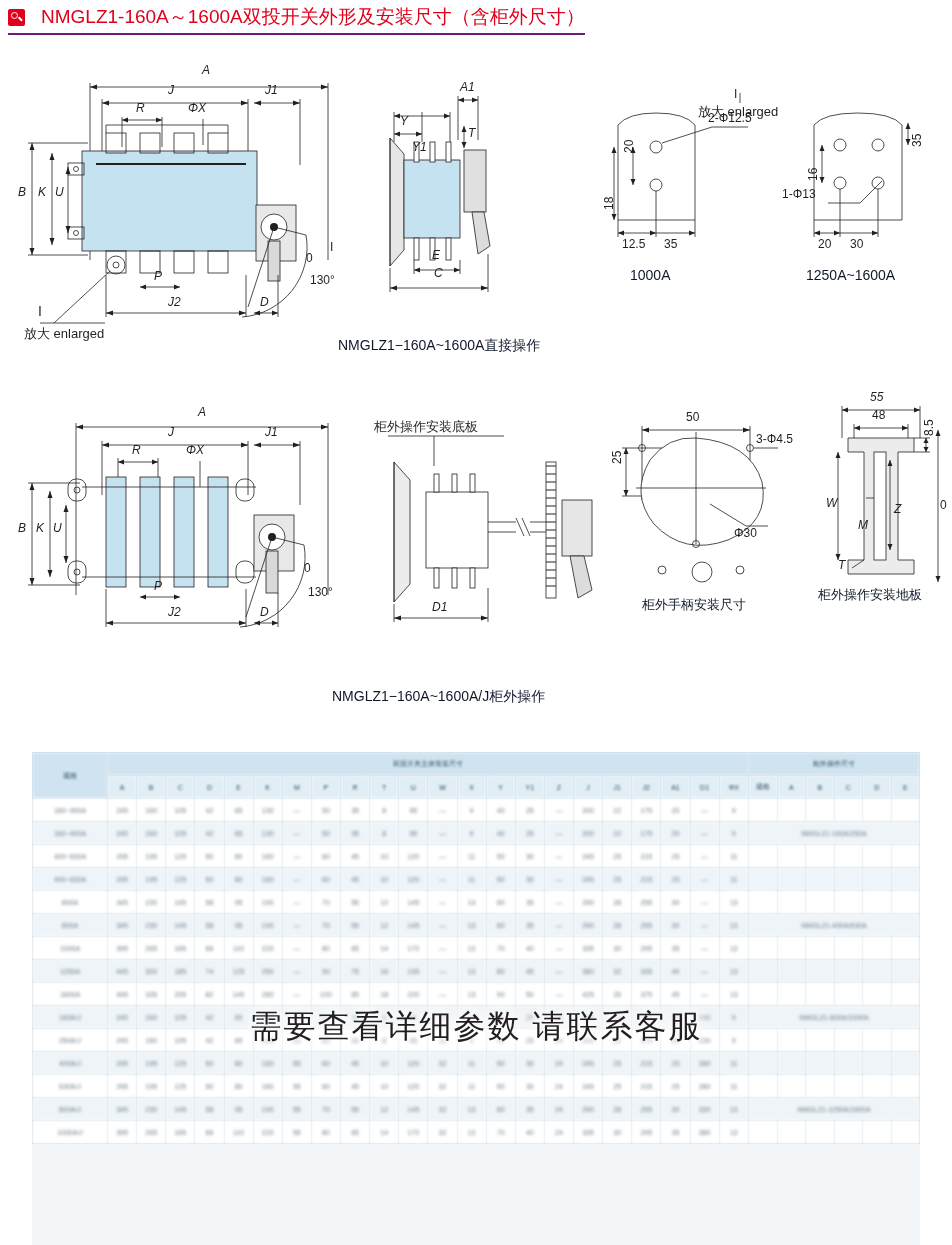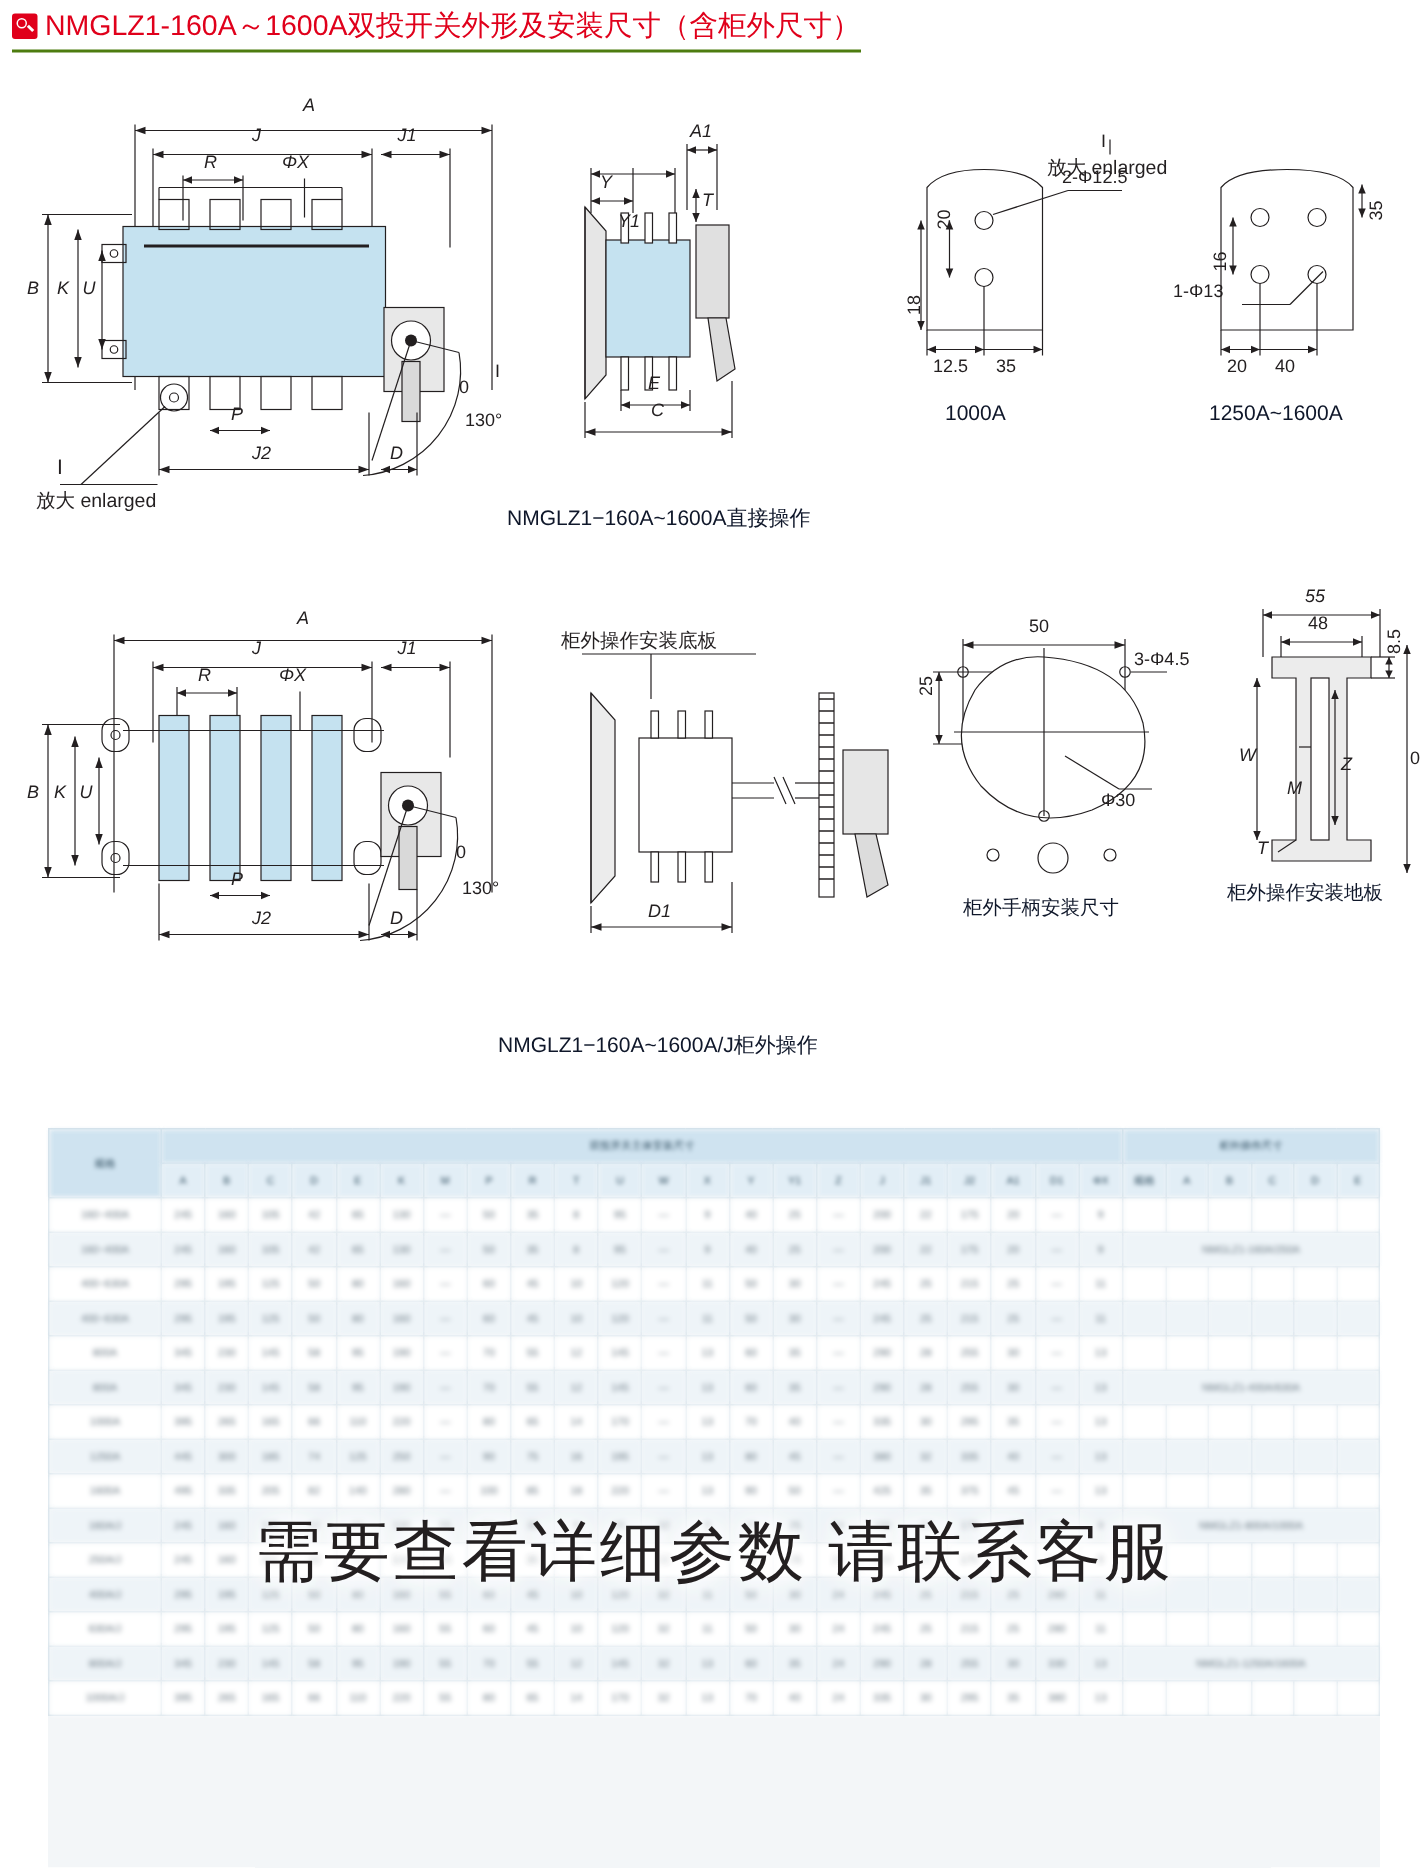--- a/index.html
+++ b/index.html
@@ -12,22 +12,22 @@
     overflow:hidden;
   }
   .page{position:relative;width:952px;height:1245px;}
 
   
   .header{
     position:absolute;left:0;top:4px;width:952px;height:34px;
   }
   .hdr-inner{
     position:absolute;left:8px;top:0;
-    display:flex;align-items:center;gap:5px;
-    border-bottom:2px solid #4d7c0f;
+    display:flex;align-items:center;gap:16px;
+    border-bottom:2px solid #701a75;
     padding-bottom:3px;
   }
   .hdr-badge{
     width:17px;height:17px;background:#e0001b;border-radius:2px;
     position:relative;flex:none;
   }
   .hdr-badge:before{
     content:"";position:absolute;left:3px;top:3px;width:7px;height:7px;
     border:1.6px solid #fff;border-radius:50%;box-sizing:border-box;
   }
@@ -62,21 +62,21 @@
     filter:blur(1.6px);
   }
   .tbl thead th{
     background:#cfe3f0;color:#2c4a5c;font-weight:normal;filter:blur(1.3px);
   }
   .tbl thead th.h2{background:#e2eef6;}
   .tbl tbody tr:nth-child(odd) td{background:#ffffff;}
   .tbl tbody tr:nth-child(even) td{background:#eef4f8;}
   .overlay-text{
     position:absolute;left:0;top:1005px;width:952px;text-align:center;
-    font-size:44px;color:#231f20;letter-spacing:2px;
+    font-size:32px;color:#231f20;letter-spacing:2px;
     text-shadow:0 0 9px #fff,0 0 18px #fff,0 0 26px #fff,0 0 34px #fff;
     white-space:nowrap;
   }
 </style>
 </head>
 <body>
 
 <div class="page">
 
   <div class="header">
@@ -317,21 +317,21 @@
     <div class="lbl" style="left:32px;top:68px;transform:rotate(-90deg);transform-origin:left top;">20</div>
     <div class="lbl" style="left:12px;top:125px;transform:rotate(-90deg);transform-origin:left top;">18</div>
     <div class="lbl" style="left:32px;top:152px;">12.5</div>
     <div class="lbl" style="left:74px;top:152px;">35</div>
     <div class="lbl" style="left:118px;top:26px;">2-Φ12.5</div>
     <div class="cap" style="left:40px;top:182px;">1000A</div>
 
     <div class="lbl" style="left:320px;top:62px;transform:rotate(-90deg);transform-origin:left top;">35</div>
     <div class="lbl" style="left:216px;top:96px;transform:rotate(-90deg);transform-origin:left top;">16</div>
     <div class="lbl" style="left:228px;top:152px;">20</div>
-    <div class="lbl" style="left:260px;top:152px;">40</div>
+    <div class="lbl" style="left:260px;top:152px;">30</div>
     <div class="lbl" style="left:192px;top:102px;">1-Φ13</div>
     <div class="cap" style="left:216px;top:182px;">1250A~1600A</div>
   </div>
 
   <div style="position:absolute;left:10px;top:395px;width:340px;height:260px;">
     <svg width="340" height="260" viewBox="0 0 340 260">
       <g stroke="#231f20" fill="none" stroke-width="0.8">
         <line x1="66" y1="28" x2="66" y2="200"></line>
         <line x1="318" y1="28" x2="318" y2="200"></line>
         <line x1="66" y1="32" x2="318" y2="32"></line>

